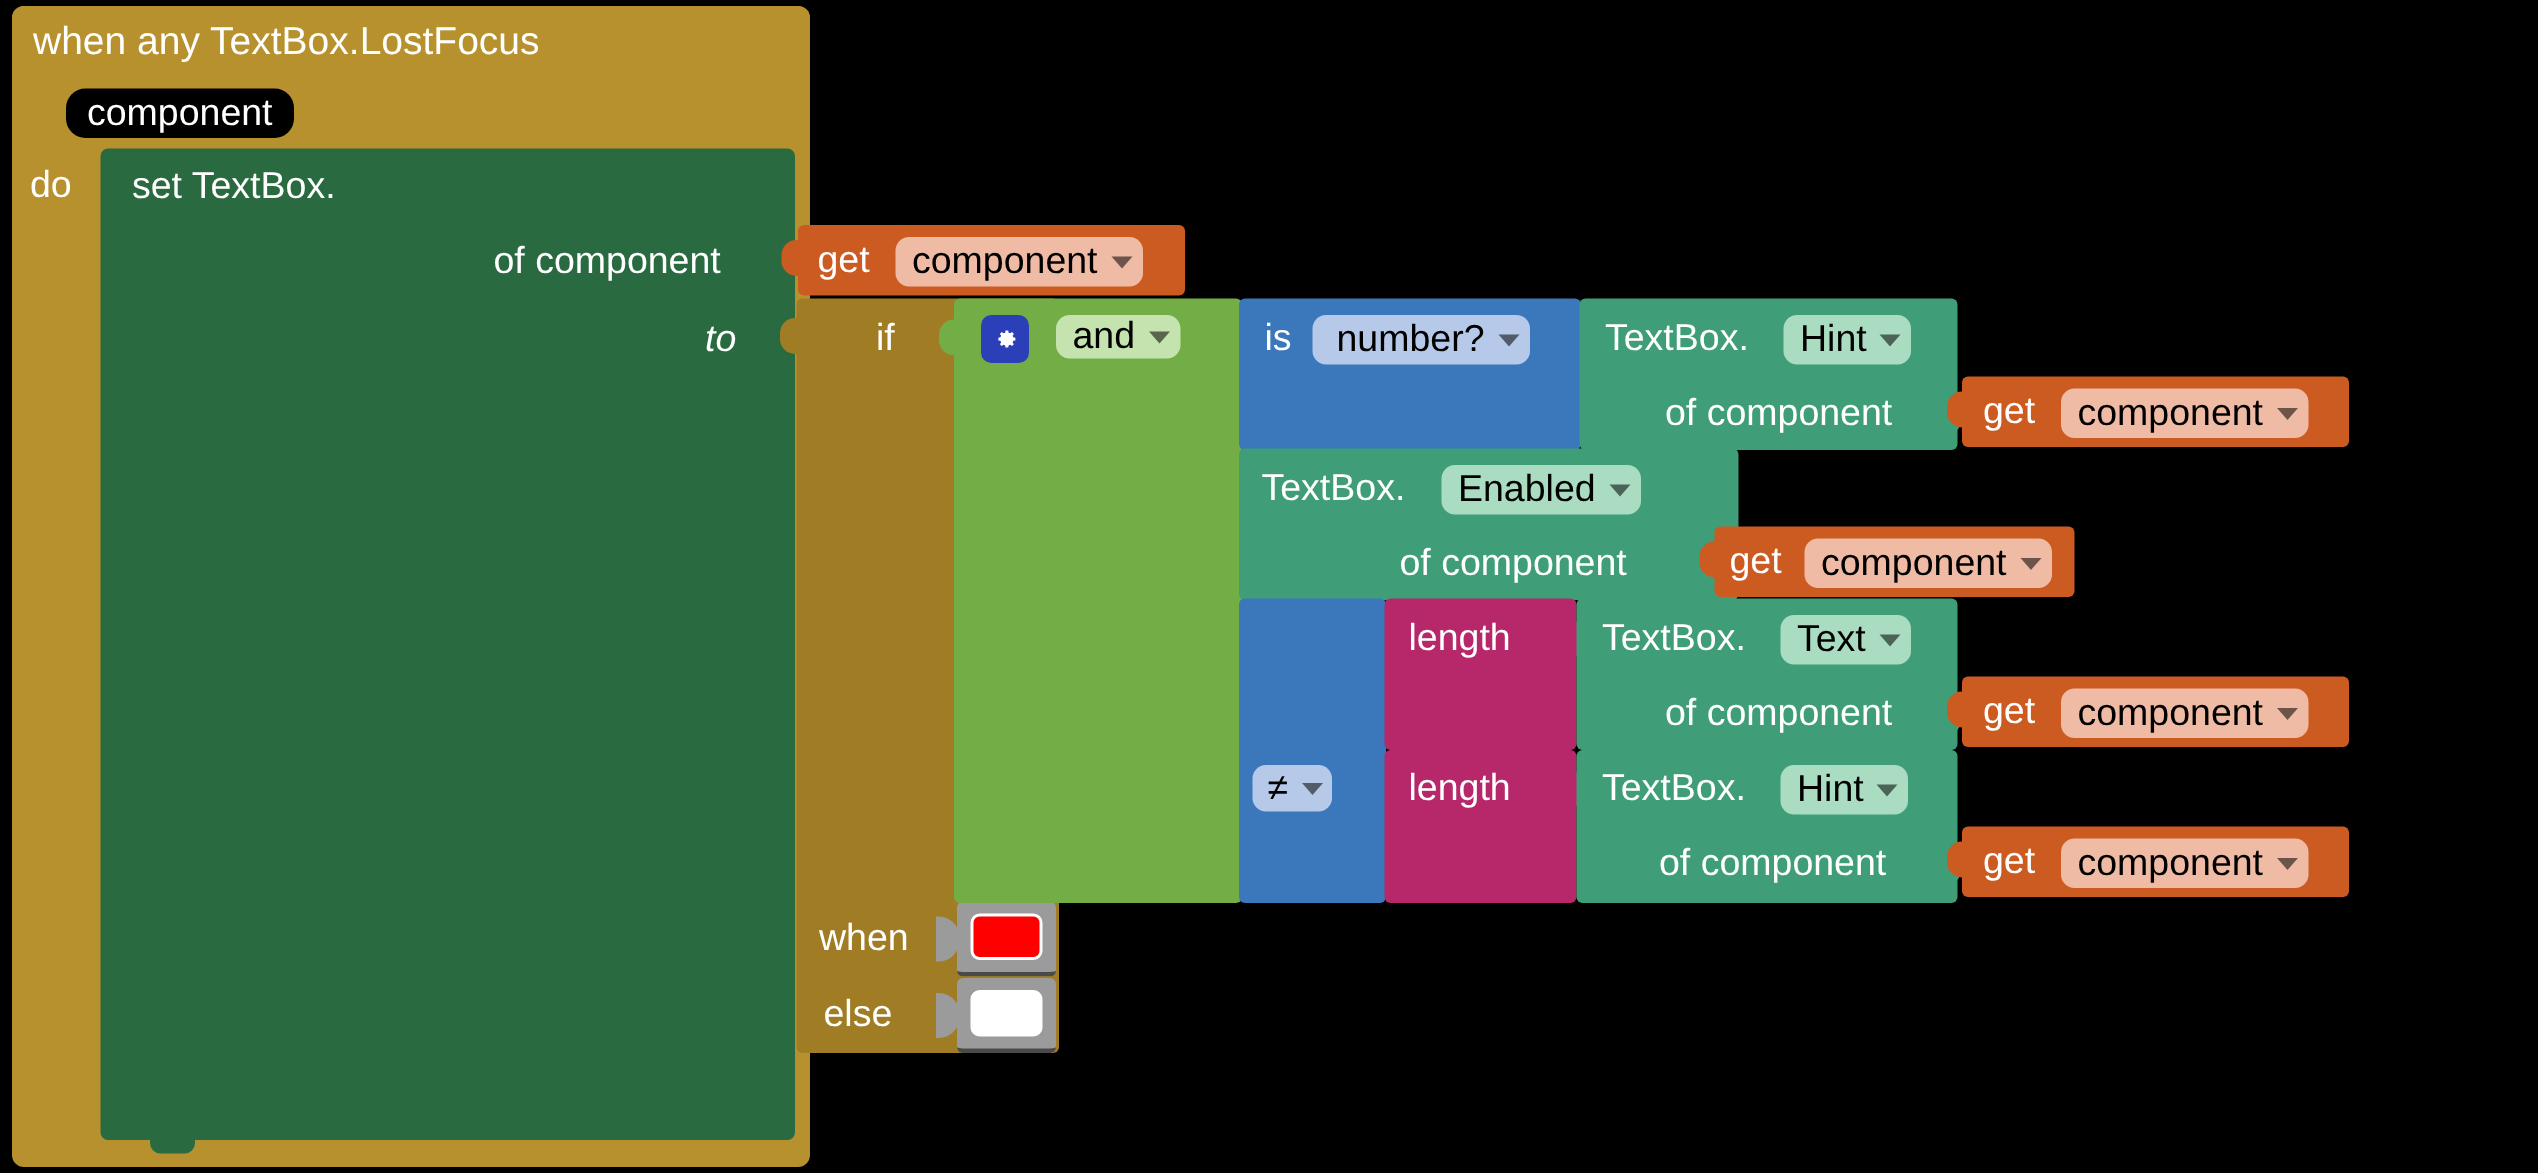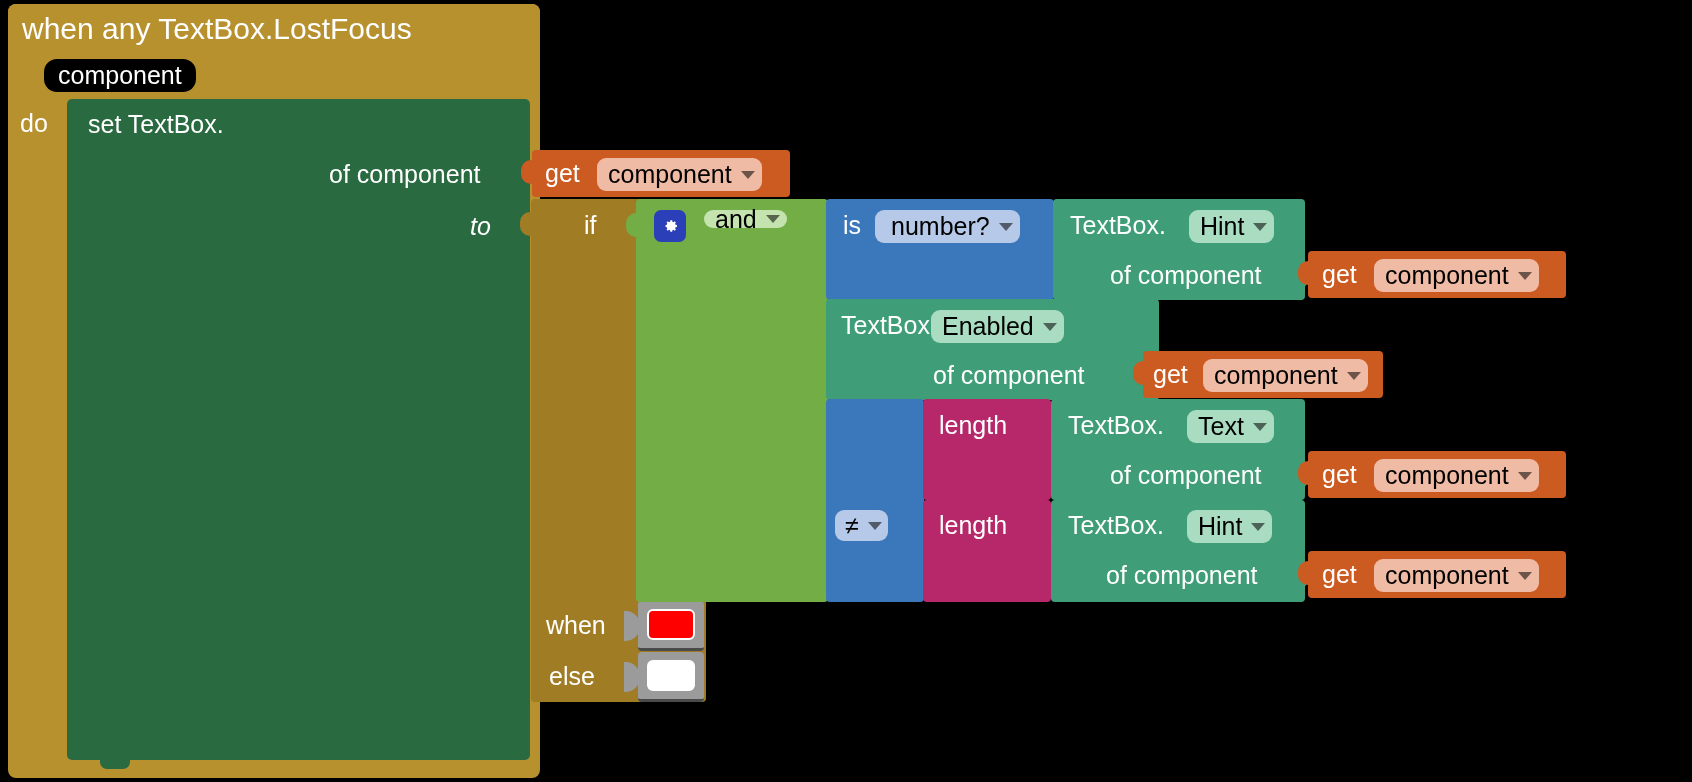--- a/index.html
+++ b/index.html
@@ -125,21 +125,21 @@
 </style>
 </head>
 <body>
 
 <div id="stage">
 
   <div class="blk c-gold" style="left:8px; top:4px; width:532px; height:774px; border-radius:8px;"></div>
 
   <div class="blk c-gold" style="left:8px; top:4px; width:532px; height:98px; border-radius:8px 8px 0 0;"></div>
 
-  <div class="lbl" style="left:22px; top:14px; font-size:30px;">when any TextBox.LostFocus</div>
+  <div class="lbl" style="left:22px; top:14px; font-size:26px;">when any TextBox.LostFocus</div>
 
   <div class="chip" style="left:44px; top:59px; height:33px;">
     <span>component</span>
   </div>
 
   <div class="lbl" style="left:20px; top:111px;">do</div>
 
   <div class="blk c-green" style="left:67px; top:99px; width:463px; height:661px; border-radius:5px;"></div>
 
   <div style="position:absolute; left:100px; top:758px; width:30px; height:11px; background:#2a6a41;
@@ -187,21 +187,21 @@
   <div style="position:absolute; left:626px; top:213px; width:14px; height:24px; background:#73ad46;
               border-radius:10px 0 0 10px;"></div>
 
   <div class="gear" style="left:654px; top:210px; width:32px; height:32px;">
     <svg width="20" height="20" viewBox="0 0 24 24" aria-hidden="true">
       <path fill="#ffffff" d="M12 8.2a3.8 3.8 0 1 0 0 7.6 3.8 3.8 0 0 0 0-7.6zm0 5.9a2.1 2.1 0 1 1 0-4.2 2.1 2.1 0 0 1 0 4.2z"></path>
       <path fill="#ffffff" d="M20.3 13.4l-1.7-.3a6.7 6.7 0 0 0-.5-1.3l1-1.4-1.5-1.5-1.4 1a6.7 6.7 0 0 0-1.3-.5l-.3-1.7h-2.2l-.3 1.7c-.5.1-.9.3-1.3.5l-1.4-1-1.5 1.5 1 1.4c-.2.4-.4.8-.5 1.3l-1.7.3v2.2l1.7.3c.1.5.3.9.5 1.3l-1 1.4 1.5 1.5 1.4-1c.4.2.8.4 1.3.5l.3 1.7h2.2l.3-1.7c.5-.1.9-.3 1.3-.5l1.4 1 1.5-1.5-1-1.4c.2-.4.4-.8.5-1.3l1.7-.3v-2.2z" transform="translate(0,-2.5) scale(1)"></path>
     </svg>
   </div>
 
-  <div class="field c-lgreen-f" style="left:704px; top:210px; height:18px;">
+  <div class="field c-lgreen-f" style="left:704px; top:210px; height:29px;">
     <span>and</span>
     <span class="caret"></span>
   </div>
 
   <div class="nub c-lgreen" style="left:816px; top:211px;"></div>
   <div class="nub c-lgreen" style="left:810px; top:311px;"></div>
   <div class="nub c-lgreen" style="left:810px; top:411px;"></div>
 
   <div class="blk c-blue" style="left:826px; top:199px; width:228px; height:101px;"></div>
   <div class="lbl" style="left:843px; top:213px;">is</div>
@@ -224,21 +224,21 @@
   <div style="position:absolute; left:1298px; top:261px; width:14px; height:24px; background:#cc5b22;
               border-radius:10px 0 0 10px;"></div>
   <div class="lbl" style="left:1322px; top:262px;">get</div>
   <div class="field c-orange-f" style="left:1374px; top:259px; height:33px;">
     <span>component</span>
     <span class="caret"></span>
   </div>
 
   <div class="blk c-teal" style="left:826px; top:299px; width:333px; height:101px;"></div>
   <div class="lbl" style="left:841px; top:313px;">TextBox.</div>
-  <div class="field c-teal-f" style="left:931px; top:310px; height:33px;">
+  <div class="field c-teal-f" style="left:961px; top:310px; height:33px;">
     <span>Enabled</span>
     <span class="caret"></span>
   </div>
   <div class="lbl" style="left:933px; top:363px;">of component</div>
   <div class="nub c-teal" style="left:1128px; top:361px;"></div>
 
   <div class="blk c-orange" style="left:1143px; top:351px; width:240px; height:47px;"></div>
   <div style="position:absolute; left:1133px; top:361px; width:14px; height:24px; background:#cc5b22;
               border-radius:10px 0 0 10px;"></div>
   <div class="lbl" style="left:1153px; top:362px;">get</div>

